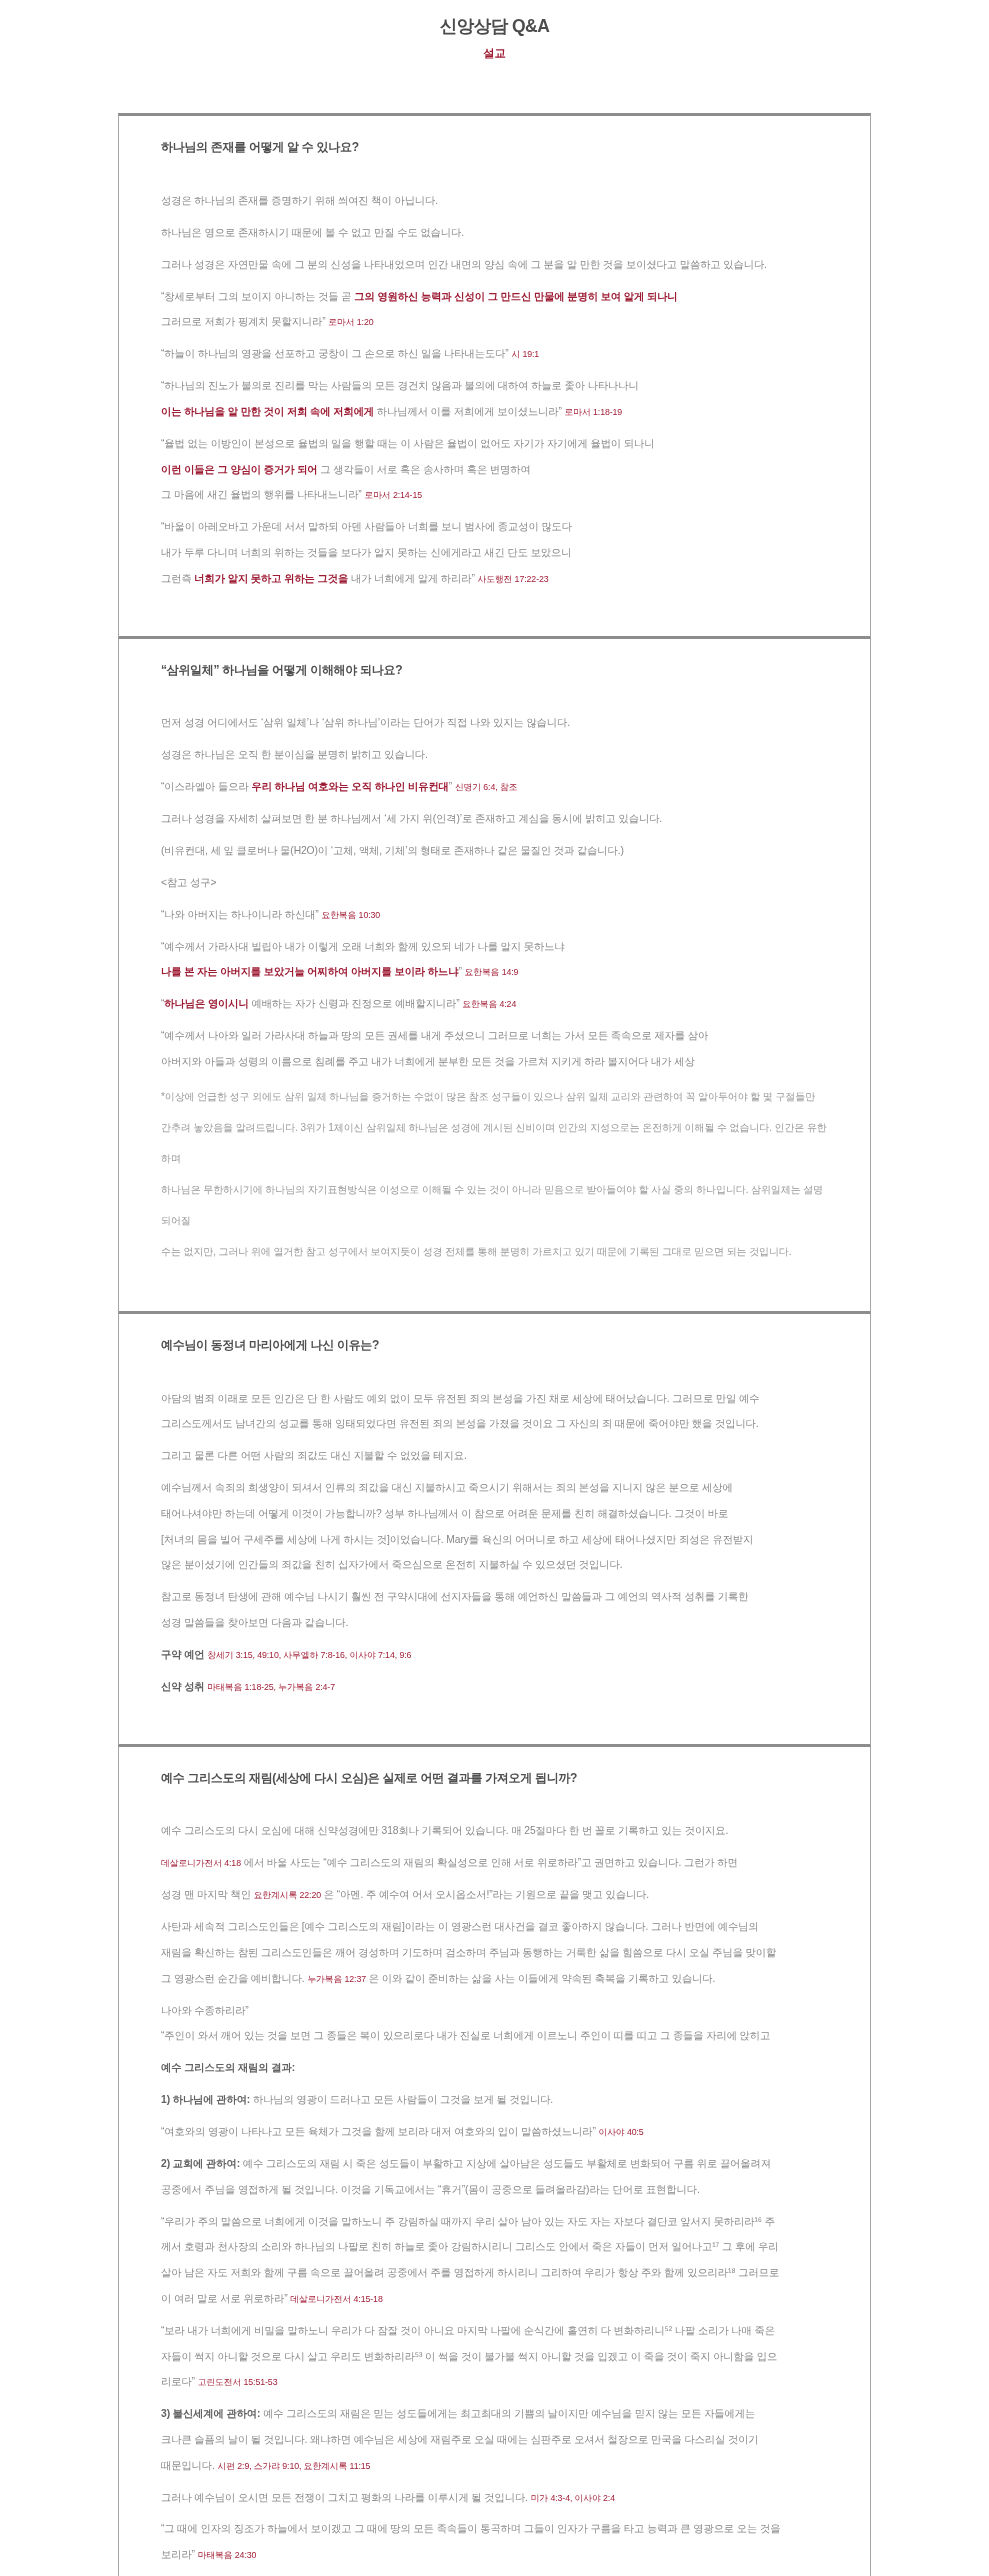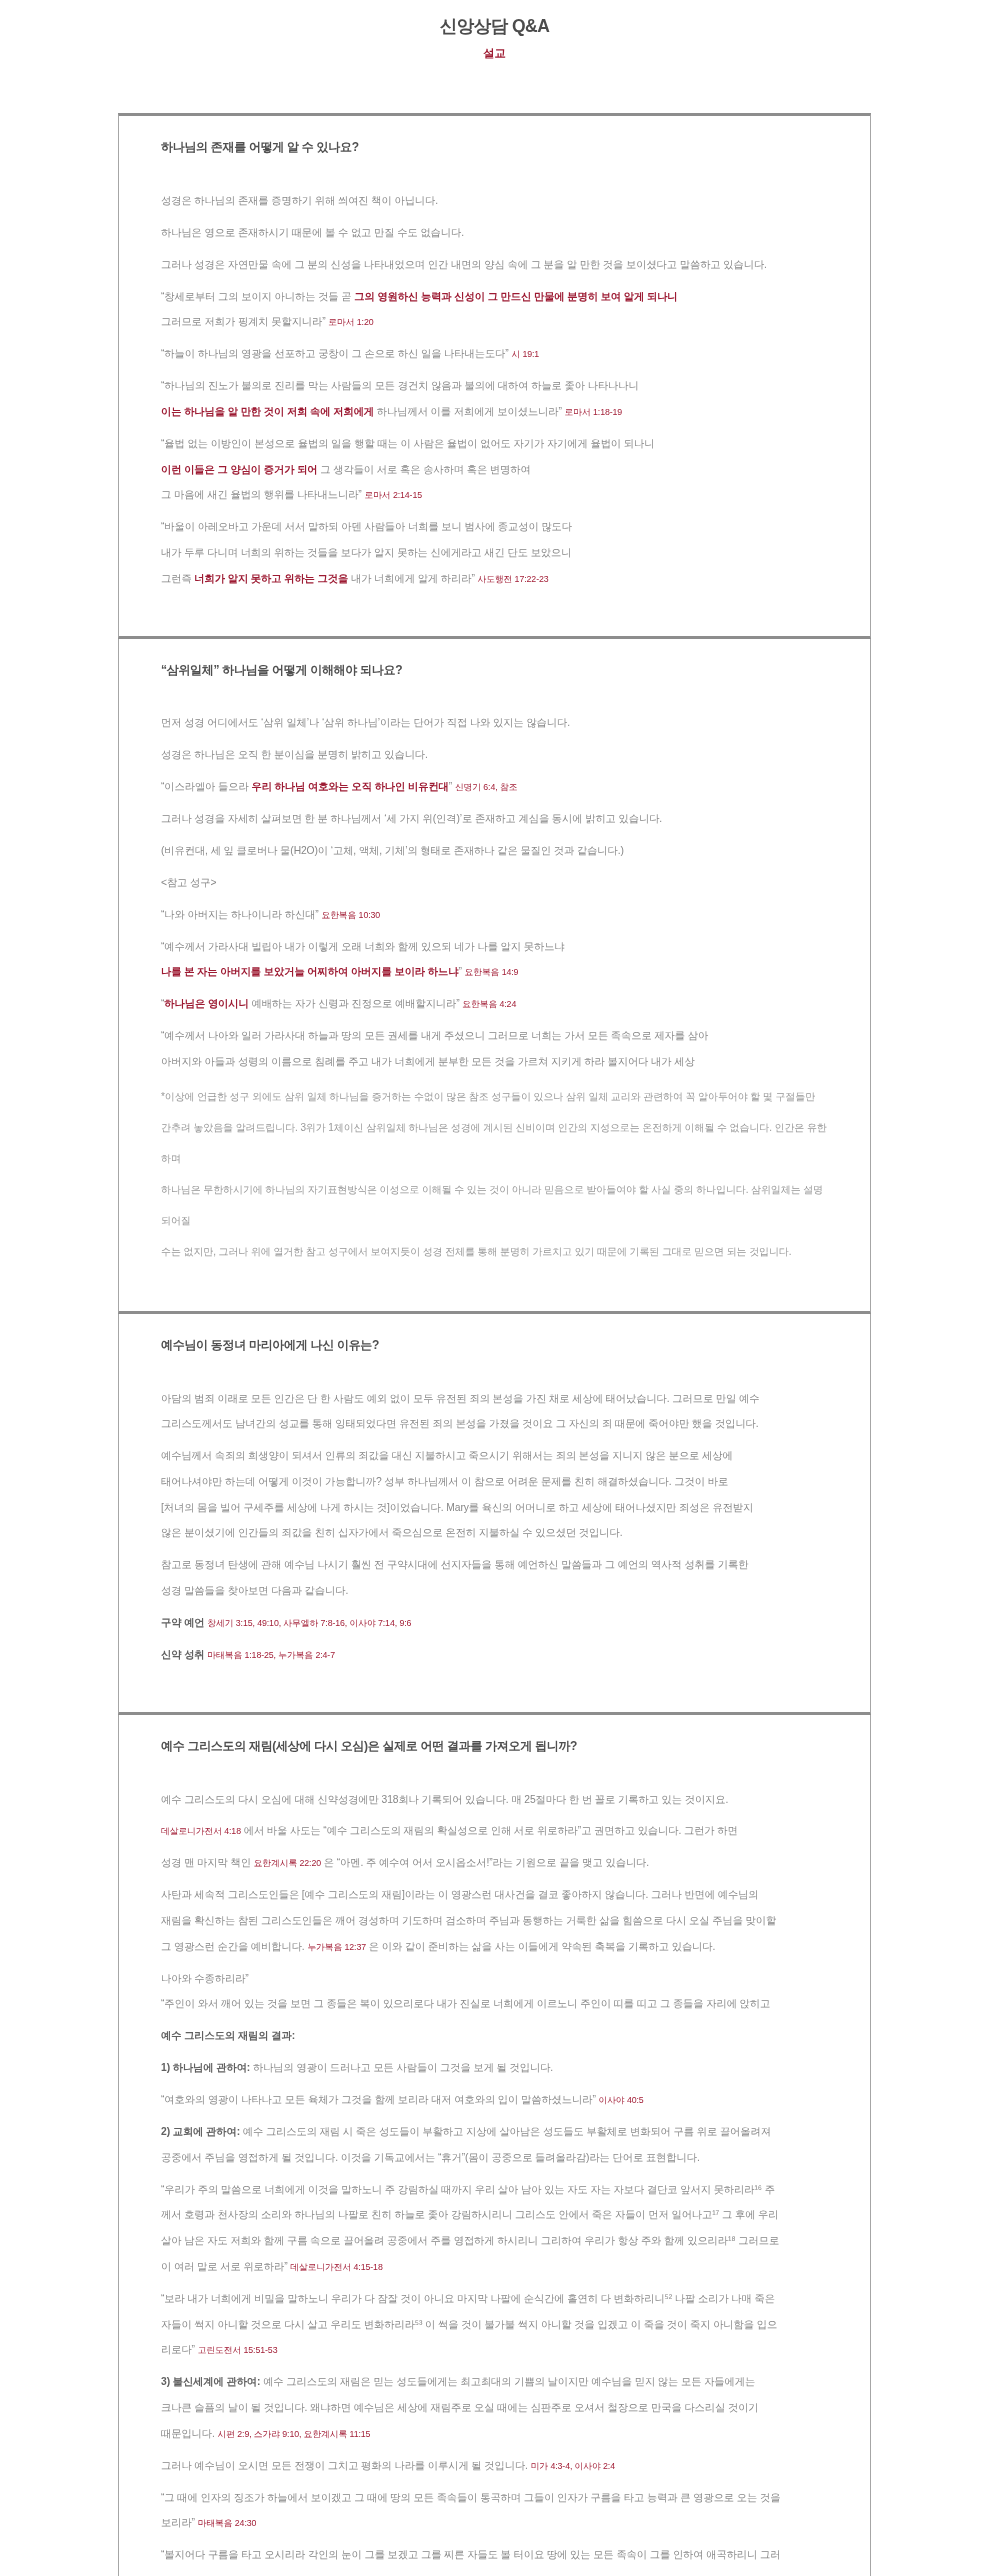--- a/index.html
+++ b/index.html
@@ -160,20 +160,23 @@
         </div>
       </section>
       <section class="qa-box">
         <h2 class="q-title">예수님이 동정녀 마리아에게 나신 이유는?</h2>
         <div>
           <div class="block">
             <p class="line"><span class="t-n">아담의 범죄 이래로 모든 인간은 단 한 사람도 예외 없이 모두 유전된 죄의 본성을 가진 채로 세상에 태어났습니다. 그러므로 만일 예수</span></p>
             <p class="line"><span class="t-n">그리스도께서도 남녀간의 성교를 통해 잉태되었다면 유전된 죄의 본성을 가졌을 것이요 그 자신의 죄 때문에 죽어야만 했을 것입니다.</span></p>
           </div>
           <div class="block">
+            <p class="line"><span class="t-n">그리고 물론 다른 어떤 사람의 죄값도 대신 지불할 수 없었을 테지요.</span></p>
+          </div>
+          <div class="block">
             <p class="line"><span class="t-n">예수님께서 속죄의 희생양이 되셔서 인류의 죄값을 대신 지불하시고 죽으시기 위해서는 죄의 본성을 지니지 않은 분으로 세상에</span></p>
             <p class="line"><span class="t-n">태어나셔야만 하는데 어떻게 이것이 가능합니까? 성부 하나님께서 이 참으로 어려운 문제를 친히 해결하셨습니다. 그것이 바로</span></p>
             <p class="line"><span class="t-n">[처녀의 몸을 빌어 구세주를 세상에 나게 하시는 것]이었습니다. Mary를 육신의 어머니로 하고 세상에 태어나셨지만 죄성은 유전받지</span></p>
             <p class="line"><span class="t-n">않은 분이셨기에 인간들의 죄값을 친히 십자가에서 죽으심으로 온전히 지불하실 수 있으셨던 것입니다.</span></p>
           </div>
           <div class="block">
             <p class="line"><span class="t-n">참고로 동정녀 탄생에 관해 예수님 나시기 훨씬 전 구약시대에 선지자들을 통해 예언하신 말씀들과 그 예언의 역사적 성취를 기록한</span></p>
             <p class="line"><span class="t-n">성경 말씀들을 찾아보면 다음과 같습니다.</span></p>
           </div>
           <div class="block">

